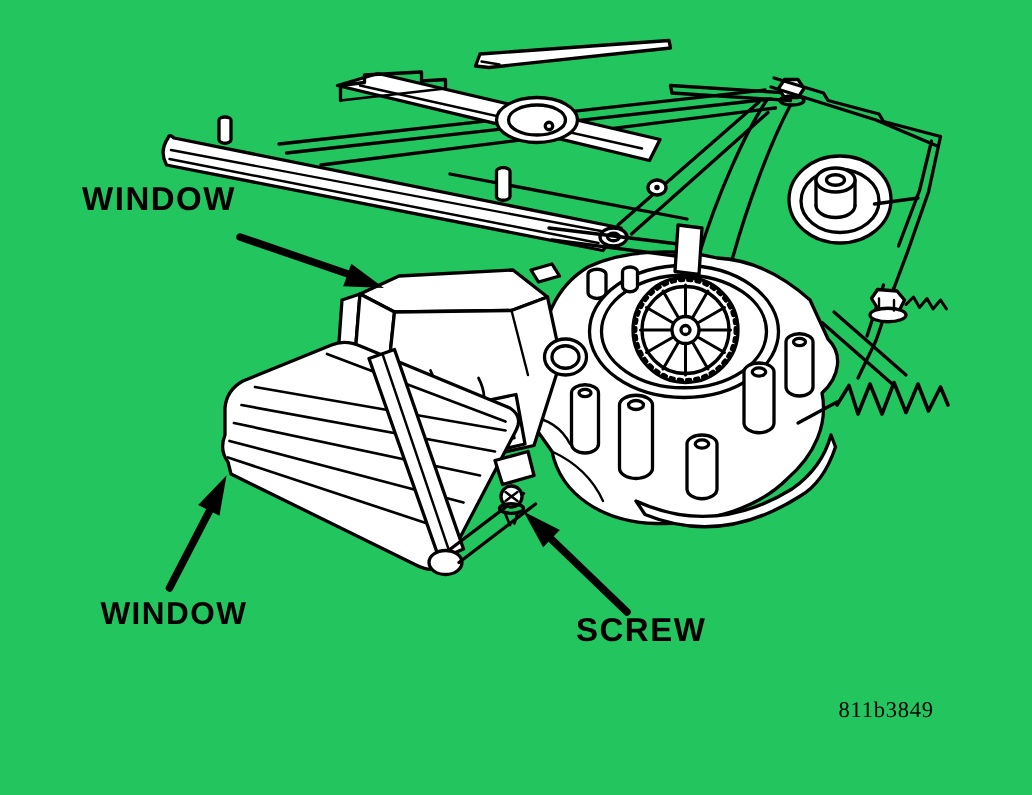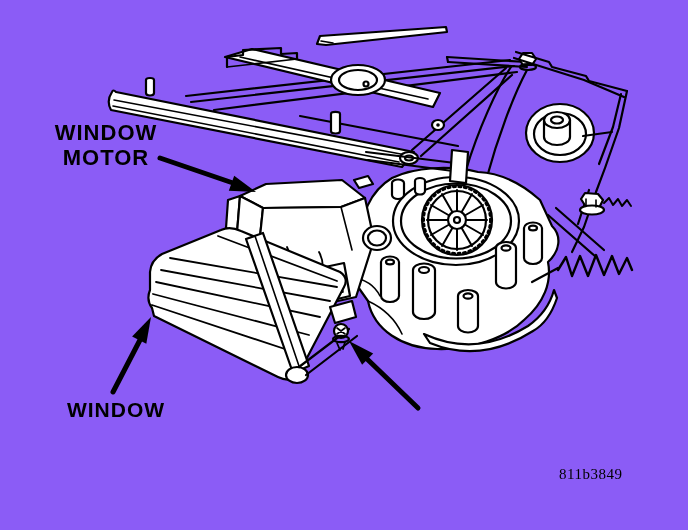--- a/index.html
+++ b/index.html
@@ -1,19 +1,19 @@
 <!DOCTYPE html>
 <html><head>
 <meta charset="utf-8">
 <style>
   html,body{margin:0;padding:0;background:#ffffff;}
   .stage{
     position:relative;
     width:688px;height:530px;
-    background:#8b5cf6;
+    background:#22c55e;
     overflow:hidden;
     font-family:"Liberation Sans",sans-serif;
   }
   .stage svg{position:absolute;left:0;top:0;}
   .callout{
     position:absolute;
     color:#000000;
     font-weight:bold;
     text-align:center;
     letter-spacing:1px;
@@ -214,23 +214,25 @@
           <path d="M418,408 L365,357" stroke="#000000" stroke-width="5"></path>
           <polygon points="349,341 373.2,353.4 362.1,364.8" stroke="none"></polygon>
         </g>
       </g>
 
     </g>
   </svg>
 
   <div class="callout" id="callout-window-motor">
     <span>WINDOW</span>
-    <span>MOTOR</span>
   </div>
 
   <div class="callout" id="callout-window-regulator-module">
     <span>WINDOW</span>
   </div>
 
+  <div class="callout" id="callout-screw">
+    <span>SCREW</span>
+  </div>
 
   <div class="fig-num">811b3849</div>
 
 </div>
 
 </body></html>

